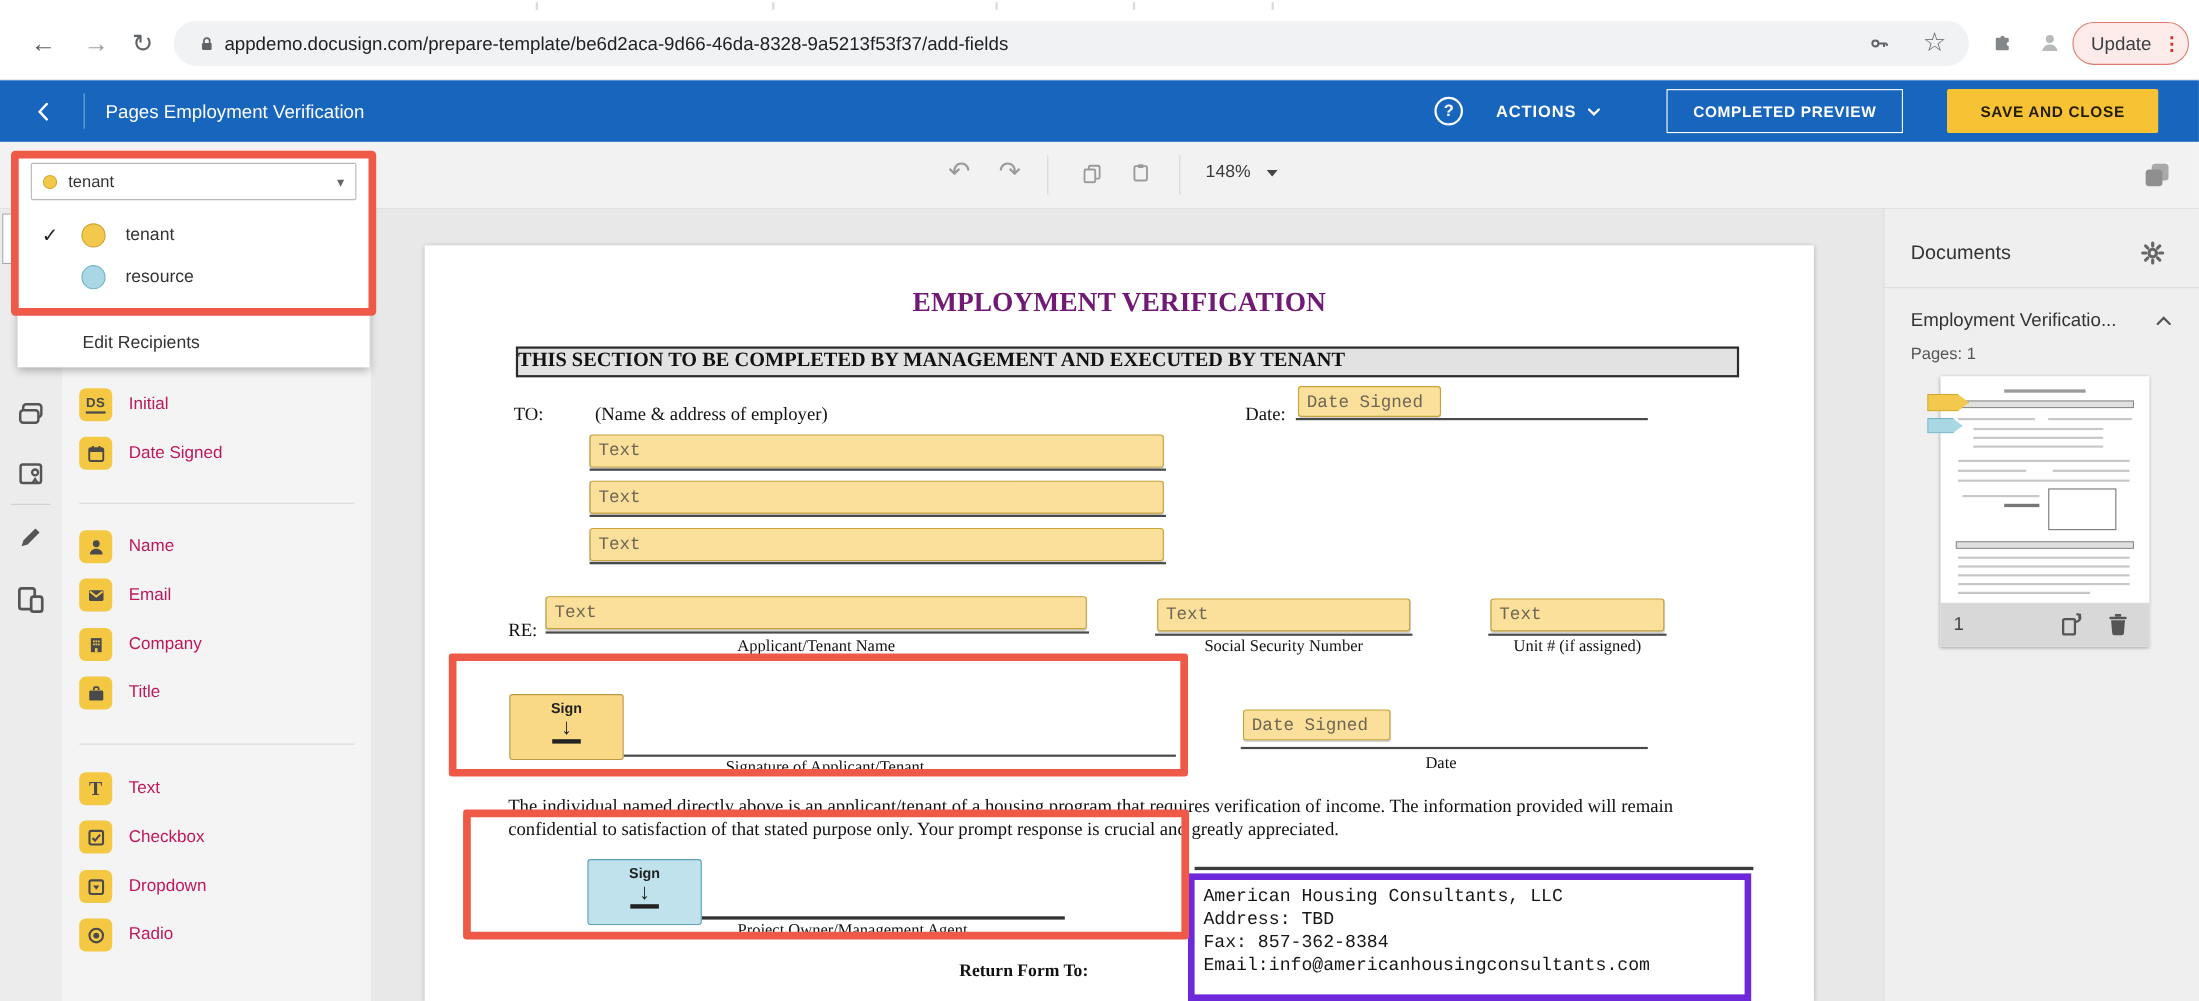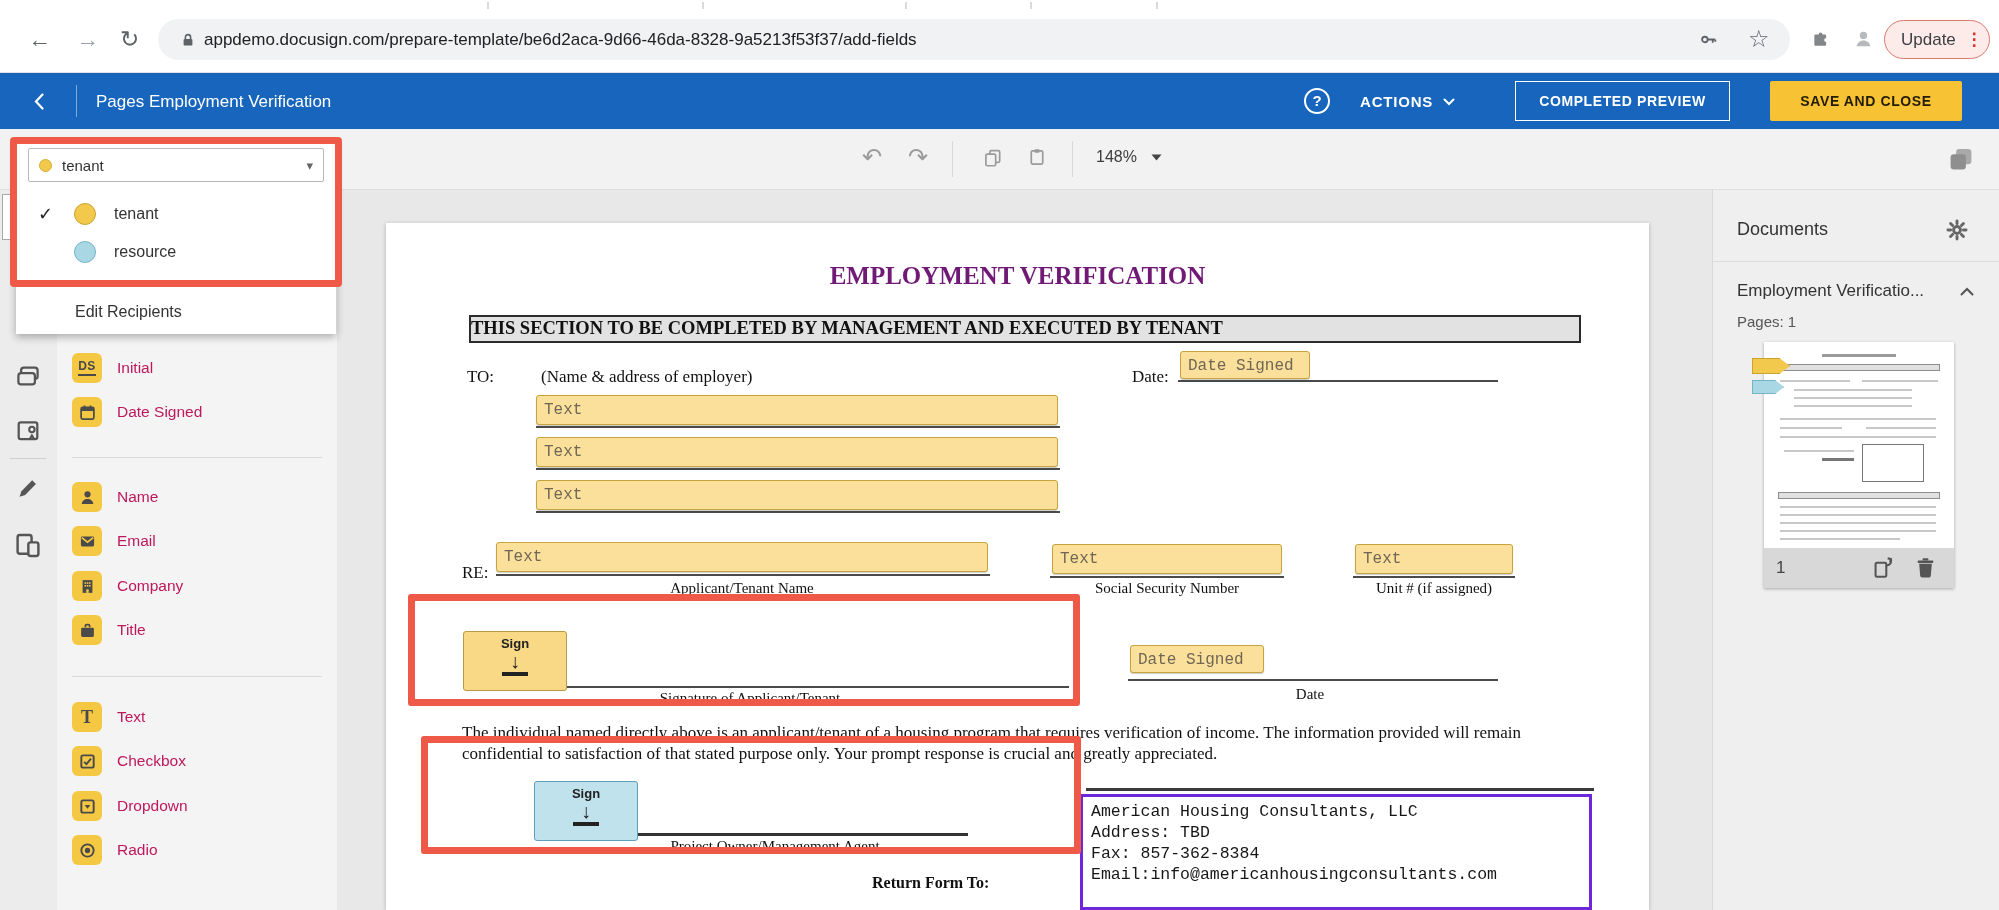--- a/index.html
+++ b/index.html
@@ -73,21 +73,21 @@
   .dline { position:absolute; height:2px; background:#4a4a4a; }
   .slabel { position:absolute; font-family:"Liberation Serif",serif; font-size:15px; color:#111; text-align:center; }
   .ffield { position:absolute; background:#fbe09c; border:1px solid #c7a43b; border-radius:3px; font-family:"Liberation Mono",monospace; font-size:16px; color:#6f6754; padding:5px 0 0 7px; box-shadow:0 1px 1px rgba(0,0,0,.2); cursor:grab; z-index:12; }
   .redbox { position:absolute; border:7px solid #ee5a47; border-radius:3px; z-index:20; }
   .stamp { position:absolute; width:104px; height:60px; border-radius:3px; text-align:center; z-index:15; cursor:grab; }
   .stamp-y { background:rgba(250,214,125,.93); border:1.5px solid #b99a43; }
   .stamp-b { background:rgba(188,224,236,.95); border:1.5px solid #5fa0b8; }
   .stamp .s-label { font-size:13px; font-weight:bold; color:#222; margin-top:4px; }
   .stamp .s-arrow { font-size:20px; font-weight:bold; color:#222; line-height:20px; }
   .stamp .s-bar { width:26px; height:4px; background:#222; margin:1px auto 0; }
-  .contact-box { position:absolute; left:1080px; top:794px; width:512px; height:116px; background:#fff; border:3px solid #6d28d9; z-index:8; }
+  .contact-box { position:absolute; left:1080px; top:794px; width:512px; height:116px; background:#fff; border:6px solid #6d28d9; z-index:8; }
   .contact-text { position:absolute; left:8px; top:4px; font-family:"Liberation Mono",monospace; font-size:16.5px; line-height:21px; color:#161616; white-space:pre; }
 
   
   .rp-title { position:absolute; left:1737px; top:219px; font-size:18px; color:#333; }
   .rp-div { position:absolute; left:1712px; top:261px; width:287px; height:1px; background:#dcdcdc; }
   .rp-doc { position:absolute; left:1737px; top:281px; font-size:17px; color:#333; cursor:pointer; }
   .rp-pages { position:absolute; left:1737px; top:313px; font-size:15px; color:#555; }
   .thumb { position:absolute; left:1764px; top:342px; width:190px; height:246px; background:#fff; box-shadow:0 1px 3px rgba(0,0,0,.3); cursor:pointer; }
   .thumb-foot { position:absolute; left:0; bottom:0; width:190px; height:40px; background:#d8d8d8; }
   .tl { position:absolute; height:2px; background:#c8c8c8; }

